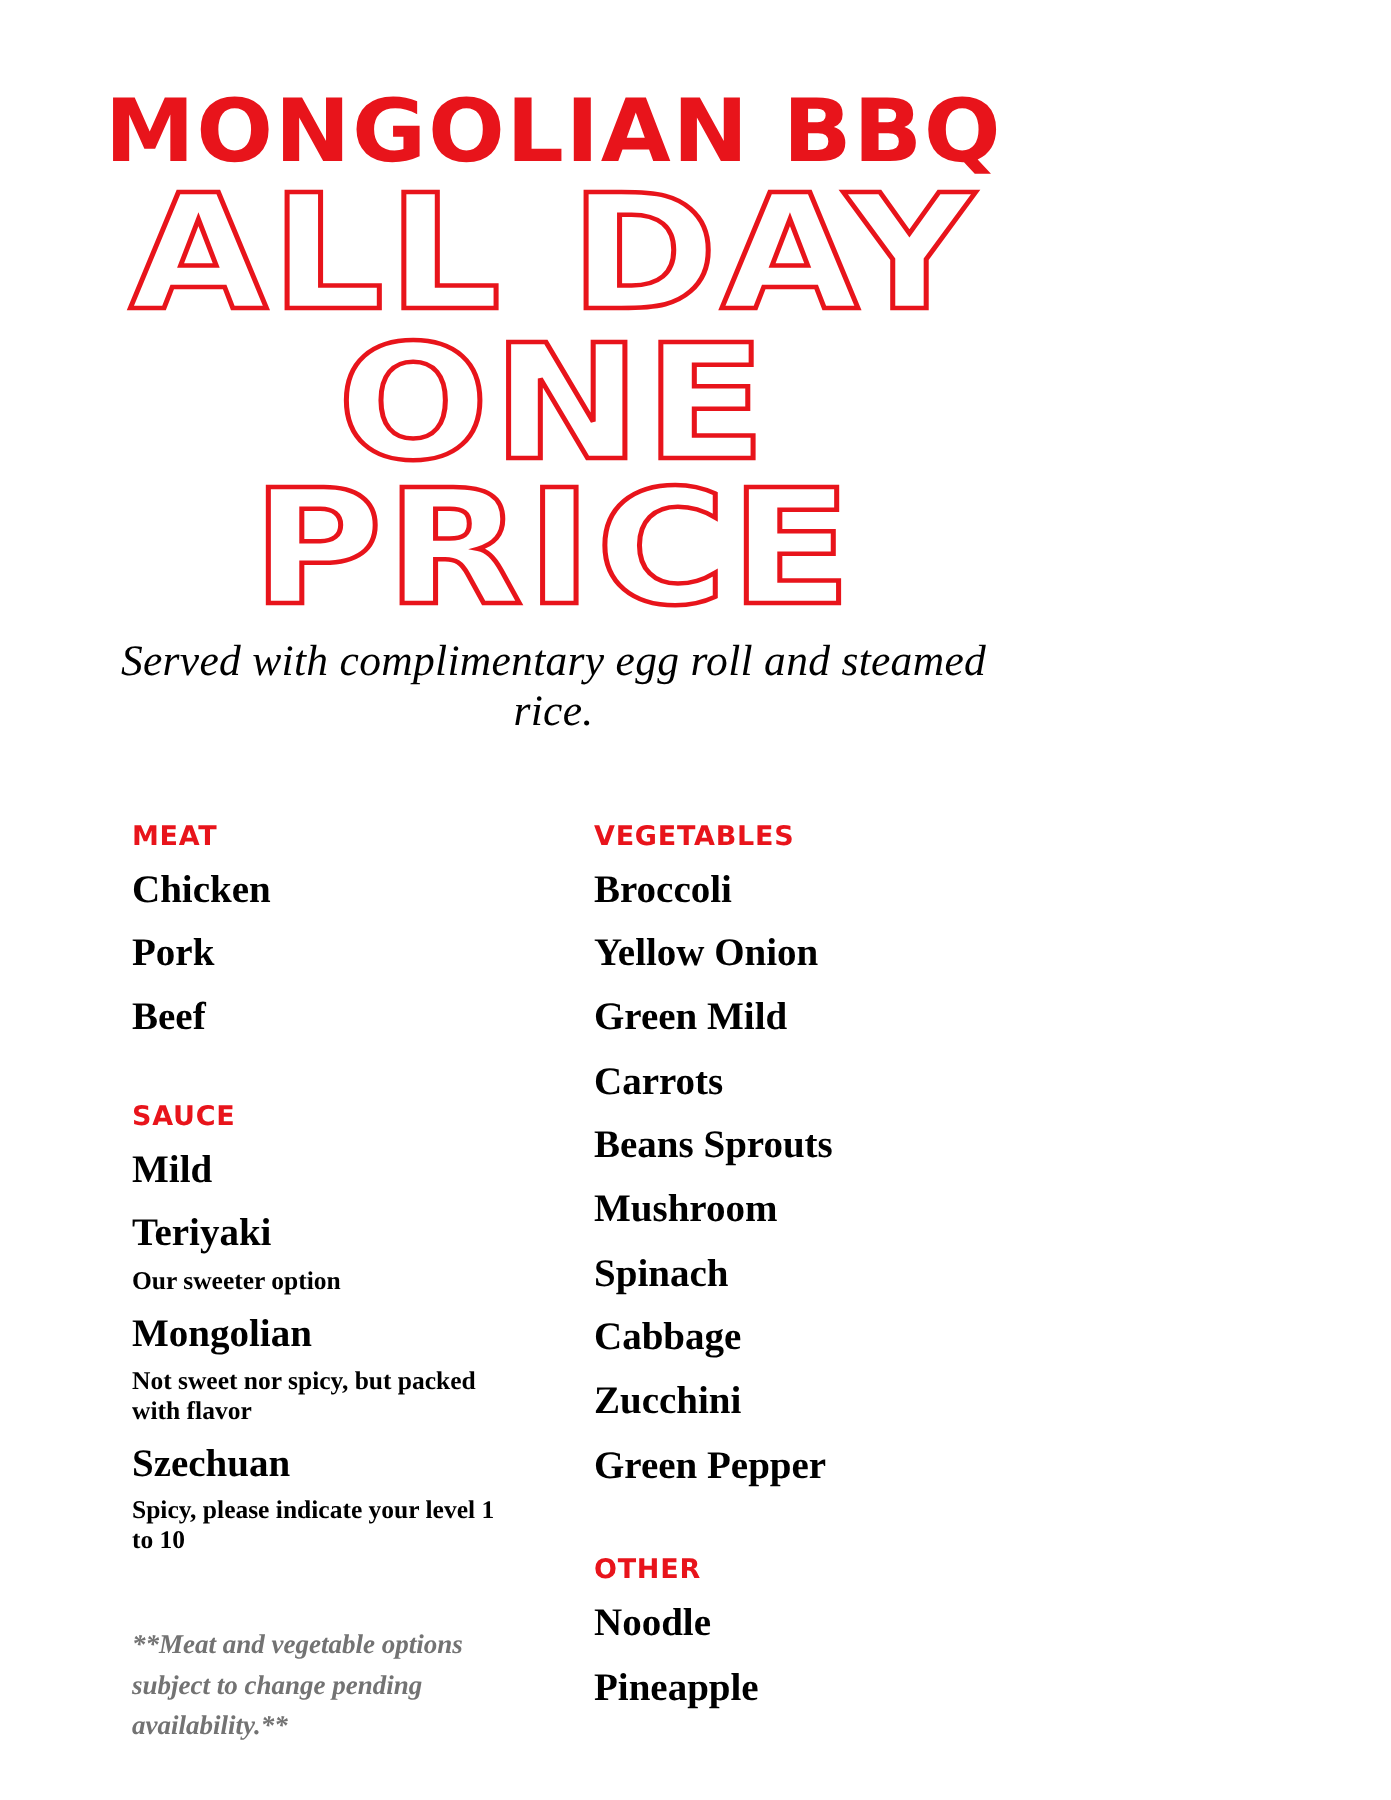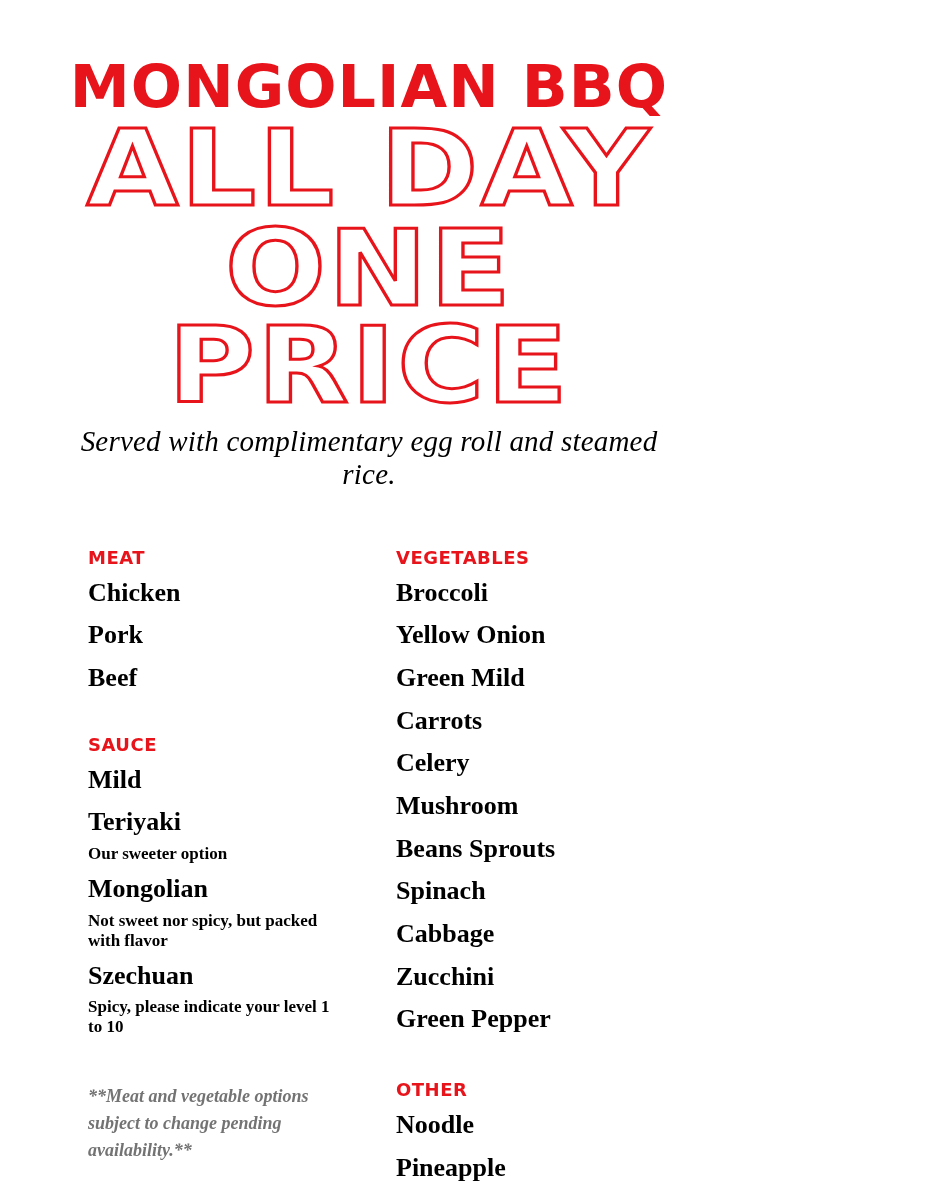--- a/index.html
+++ b/index.html
@@ -170,23 +170,22 @@
     </div>
 
     <div class="col col-right">
       <div class="right-block">
         <div class="section-head">VEGETABLES</div>
         <ul class="items">
           <li>Broccoli</li>
           <li>Yellow Onion</li>
           <li>Green Mild</li>
           <li>Carrots</li>
-          <li>Celery</li>
+          <li>Beans Sprouts</li>
           <li>Mushroom</li>
-          <li>Beans Sprouts</li>
           <li>Spinach</li>
           <li>Cabbage</li>
           <li>Zucchini</li>
           <li>Green Pepper</li>
         </ul>
       </div>
 
       <div class="right-block">
         <div class="section-head other">OTHER</div>
         <ul class="items">

